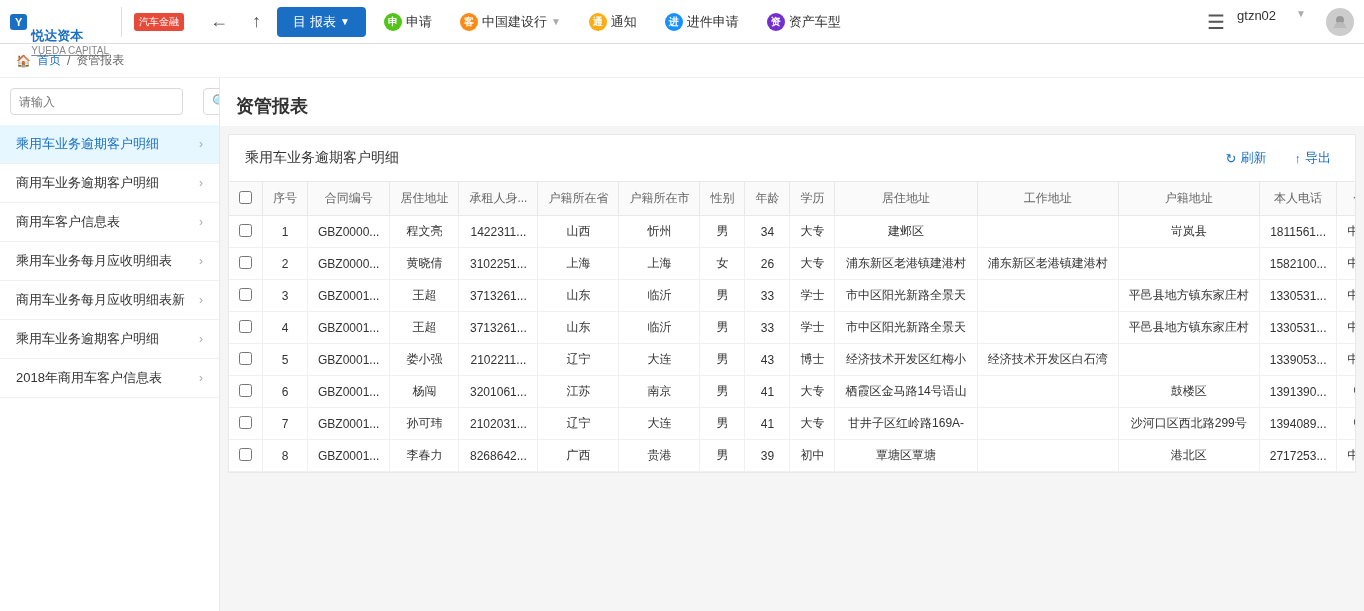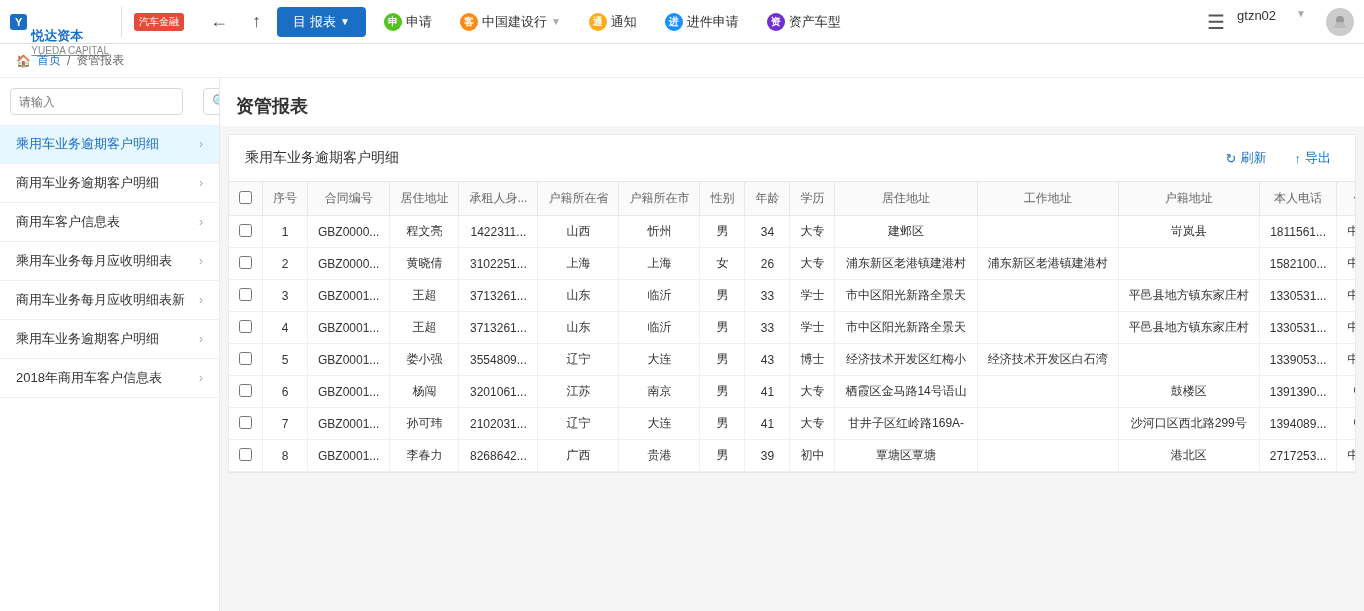--- a/index.html
+++ b/index.html
@@ -496,21 +496,21 @@
     <td></td>
     <td>平邑县地方镇东家庄村</td>
     <td>1330531...</td>
     <td>中国工商行</td>
   </tr>
               <tr>
     <td class="checkbox-col"><input type="checkbox" style=""></td>
     <td>5</td>
     <td>GBZ0001...</td>
     <td>娄小强</td>
-    <td>3554809...</td>
+    <td>2102211...</td>
     <td>辽宁</td>
     <td class="highlight">大连</td>
     <td>男</td>
     <td>43</td>
     <td>博士</td>
     <td>经济技术开发区红梅小</td>
     <td>经济技术开发区白石湾</td>
     <td></td>
     <td>1339053...</td>
     <td>中国建设行</td>

